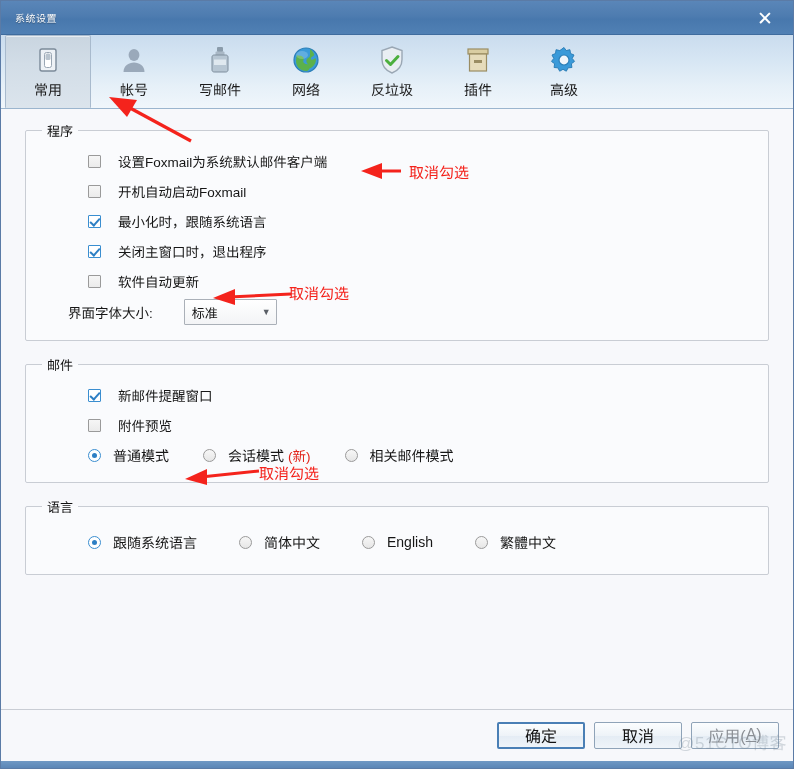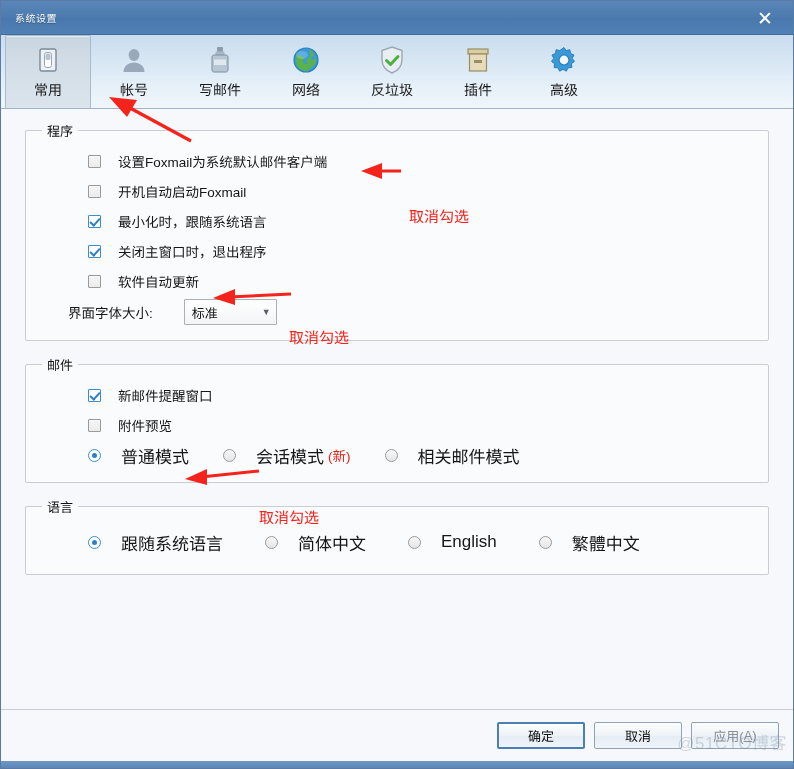--- a/index.html
+++ b/index.html
@@ -194,22 +194,22 @@
     content: "";
     position: absolute;
     left: 3px;
     top: 3px;
     width: 5px;
     height: 5px;
     border-radius: 50%;
     background: #2d7fc4;
   }
   .rb-label {
-    margin-left: 20px;
-    font-size: 17px;
+    margin-left: 12px;
+    font-size: 14px;
     color: #161616;
     white-space: nowrap;
   }
   .rb-group {
     display: flex;
     align-items: center;
     height: 30px;
     padding-left: 52px;
     box-sizing: border-box;
   }
@@ -275,21 +275,21 @@
     box-sizing: border-box;
   }
   .btn {
     width: 88px;
     height: 27px;
     margin-left: 9px;
     box-sizing: border-box;
     border: 1px solid #8fa3b8;
     border-radius: 2px;
     background: linear-gradient(to bottom, #fbfdfe 0%, #eef3f8 50%, #e4ecf4 51%, #eff4f9 100%);
-    font-size: 13px;
+    font-size: 16px;
     color: #111;
     font-family: "Liberation Sans", "DejaVu Sans", sans-serif;
     cursor: pointer;
     display: flex;
     align-items: center;
     justify-content: center;
   }
   .btn.default { border: 2px solid #4a7fb5; }
   .btn.disabled { color: #8b8f95; cursor: default; }
   .btn .accel { text-decoration: underline; }
@@ -315,21 +315,20 @@
     white-space: nowrap;
   }
 
   
   .anno {
     position: absolute;
     color: #f4231c;
     font-size: 15px;
     white-space: nowrap;
     pointer-events: none;
-    margin-top: 44px;
   }
   .anno-svg {
     position: absolute;
     pointer-events: none;
     overflow: visible;
   }
 </style>
 </head>
 <body>
 

